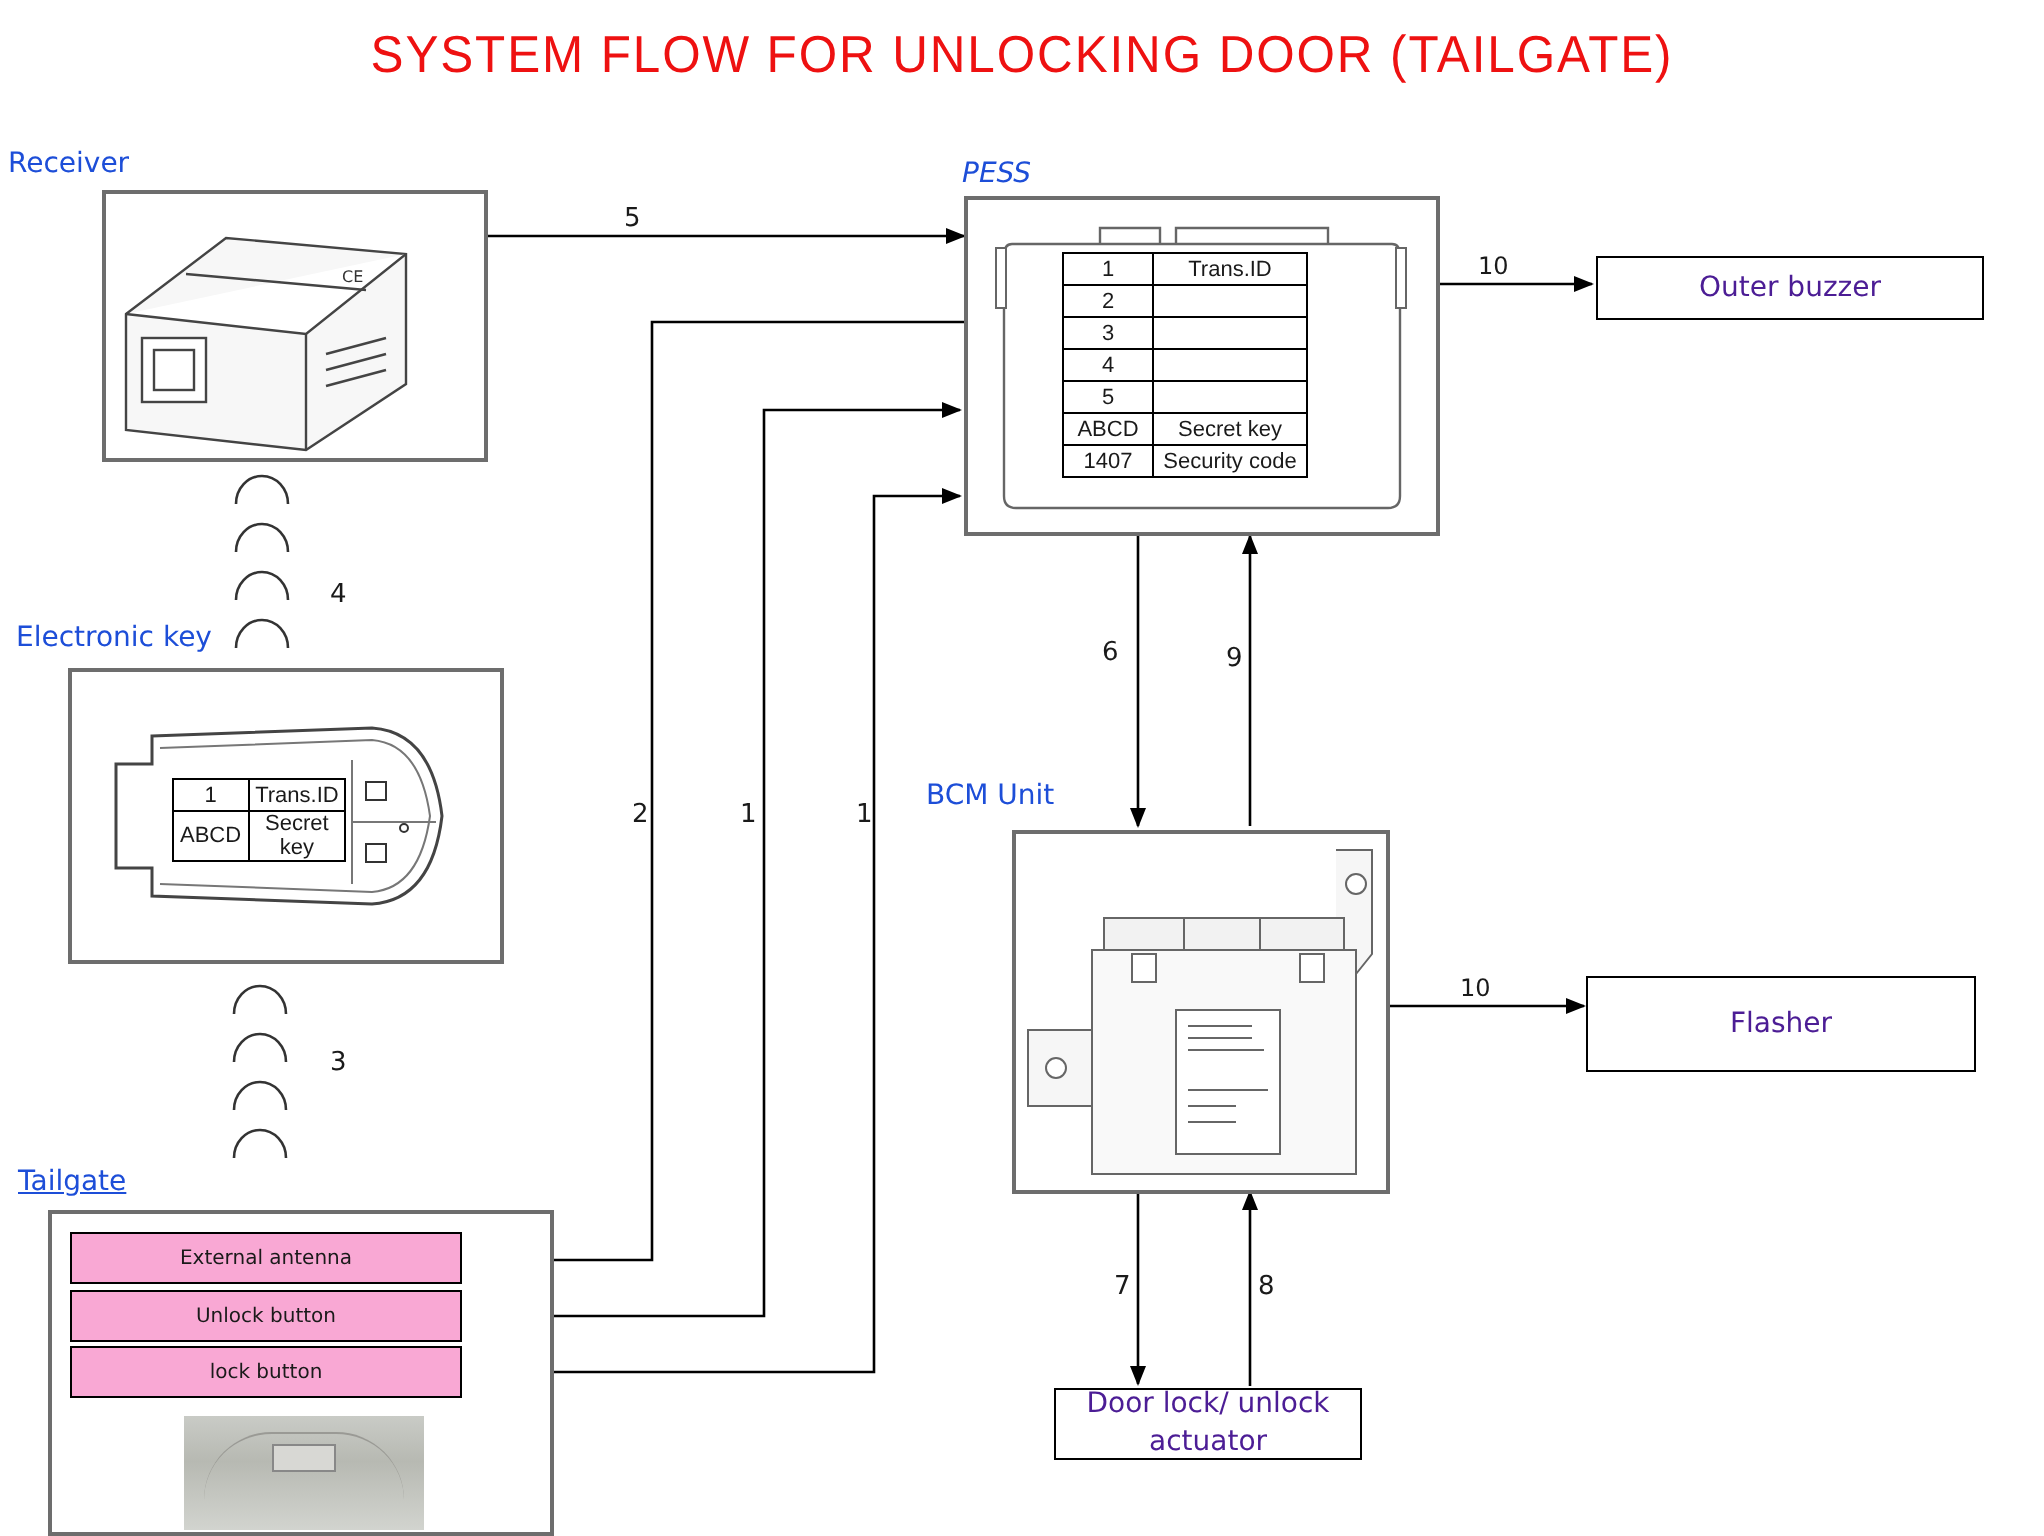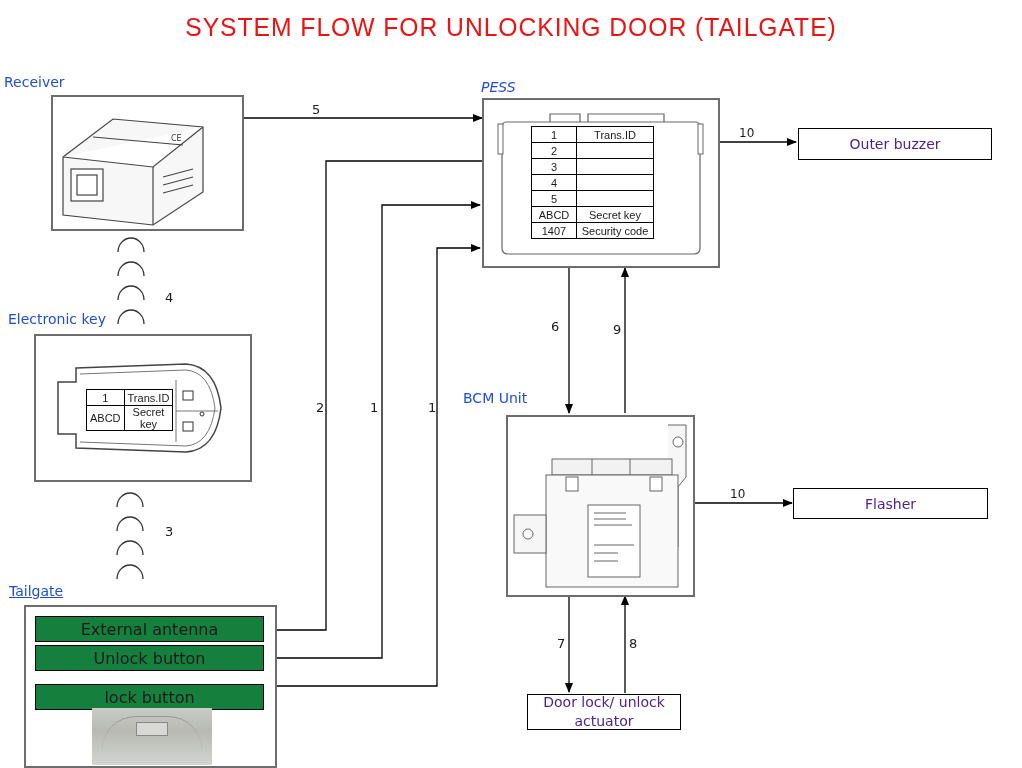--- a/index.html
+++ b/index.html
@@ -11,23 +11,23 @@
            transform: scaleX(0.95); }
   .lbl { font-size: 14px; color: #1d4ed8; font-family: "DejaVu Sans", sans-serif; }
   .num { font-size: 13px; color: #1a1a1a; font-family: "DejaVu Sans", sans-serif; }
   .frame { border: 2px solid #6d6d6d; background: #fff; box-sizing: border-box; }
   .box { border: 1.5px solid #000; background: #fff; box-sizing: border-box;
          display: flex; align-items: center; justify-content: center; text-align: center;
          font-size: 14px; color: #4c1d95; }
   table.reg { border-collapse: collapse; font-family: "Liberation Sans", sans-serif; font-size: 11px; }
   table.reg td { border: 1.5px solid #000; height: 15px; padding: 0 3px; text-align: center; }
   svg.wires { position: absolute; left: 0; top: 0; }
-  .tg-row { position: absolute; left: 35px; width: 229px; height: 26px; border: 1.5px solid #000;
+  .tg-row { position: absolute; left: 35px; width: 196px; height: 26px; border: 1.5px solid #000;
             box-sizing: border-box; display: flex; align-items: center; justify-content: center;
-            font-size: 16px; background: #15803d; }
+            font-size: 10px; background: #f9a8d4; }
 </style>
 </head>
 <body>
 
 <div class="abs title">SYSTEM FLOW FOR UNLOCKING DOOR  (TAILGATE)</div>
 
 <svg class="wires" width="1022" height="768">
   <defs>
     <marker id="ah" markerWidth="10" markerHeight="8" refX="9" refY="4" orient="auto" markerUnits="userSpaceOnUse">
       <path d="M0,0 L10,4 L0,8 Z" fill="#000"></path>
@@ -122,21 +122,21 @@
       <td>Secret key</td>
     </tr>
   </tbody>
     </table>
 </div>
 
 <div class="abs lbl" style="left:9px;top:583px;text-decoration:underline;">Tailgate</div>
 <div class="abs frame" style="left:24px;top:605px;width:253px;height:163px;"></div>
 <div class="tg-row" style="top:616px;">External antenna</div>
 <div class="tg-row" style="top:645px;">Unlock button</div>
-<div class="tg-row" style="top:673px;margin-top:11px;">lock button</div>
+<div class="tg-row" style="top:673px;">lock button</div>
 <div class="abs" style="left:92px;top:708px;width:120px;height:57px;background:linear-gradient(180deg,#c9cbc6 0%,#b7b9b2 40%,#d2d4cf 100%);">
   <div class="abs" style="left:44px;top:14px;width:30px;height:12px;border:1px solid #888;background:#d8d8d4;"></div>
   <div class="abs" style="left:10px;top:8px;width:100px;height:38px;border-radius:40px 40px 6px 6px;border-top:1px solid #9a9a95;"></div>
 </div>
 
 <div class="abs lbl" style="left:481px;top:79px;font-style:italic;">PESS</div>
 <div class="abs frame" style="left:482px;top:98px;width:238px;height:170px;">
   <svg class="abs" style="left:0;top:0;" width="234" height="166">
     <path d="M66,22 L66,14 L96,14 L96,22" fill="none" stroke="#666" stroke-width="1.2"></path>
     <path d="M104,22 L104,14 L180,14 L180,22" fill="none" stroke="#666" stroke-width="1.2"></path>
@@ -198,18 +198,18 @@
       <line x1="86" y1="96" x2="118" y2="96"></line>
       <line x1="86" y1="102" x2="118" y2="102"></line>
       <line x1="86" y1="108" x2="124" y2="108"></line>
       <line x1="86" y1="128" x2="126" y2="128"></line>
       <line x1="86" y1="136" x2="110" y2="136"></line>
       <line x1="86" y1="144" x2="110" y2="144"></line>
     </g>
   </svg>
 </div>
 
-<div class="abs box" style="left:793px;top:488px;width:195px;height:31px;">Flasher</div>
+<div class="abs box" style="left:793px;top:488px;width:195px;height:48px;">Flasher</div>
 
 <div class="abs box" style="left:527px;top:694px;width:154px;height:36px;flex-direction:column;line-height:19px;">
   <span>Door lock/ unlock</span>
   <span>actuator</span>
 </div>
 
 </body></html>

